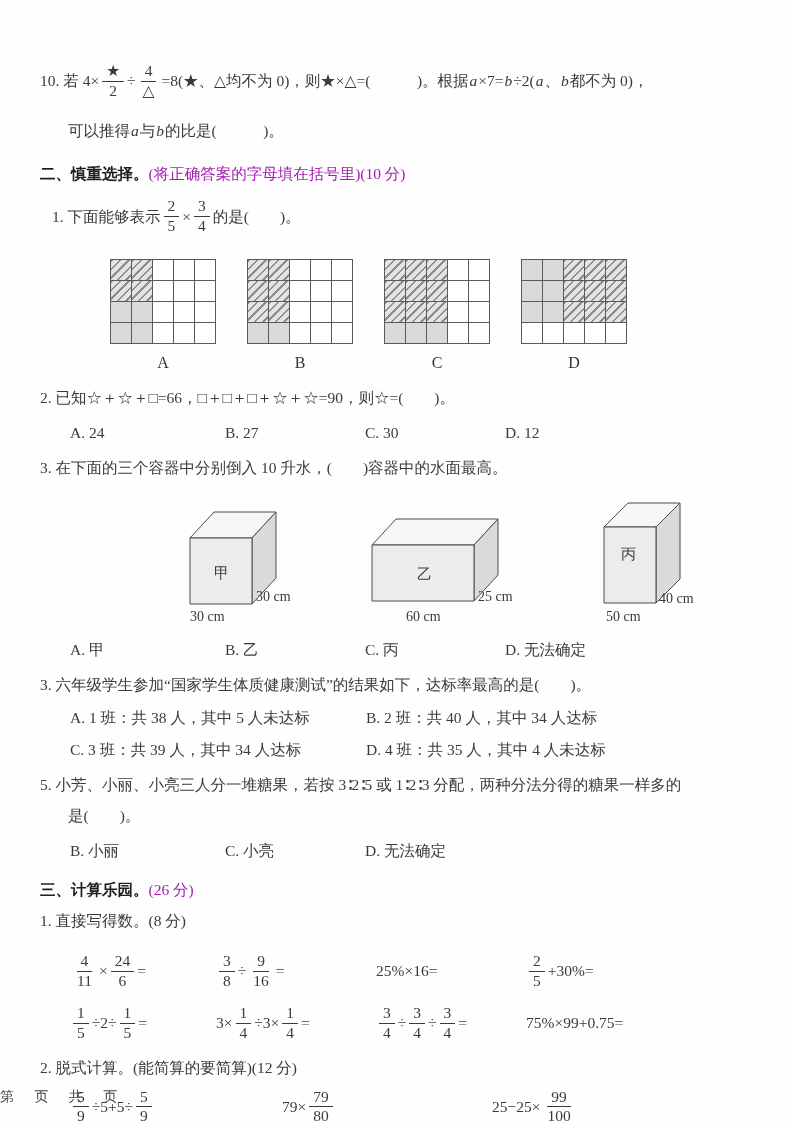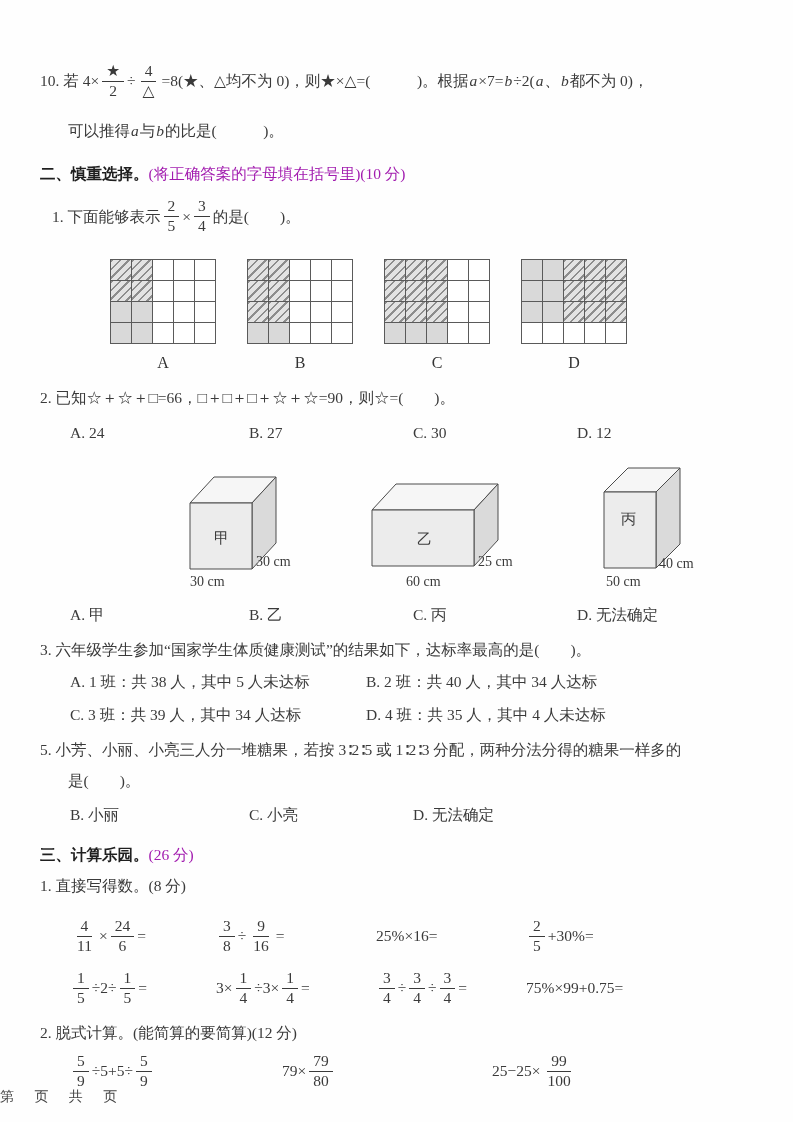--- a/index.html
+++ b/index.html
@@ -35,21 +35,21 @@
   .grid-block { text-align:center; }
   .grid { display:inline-block; border-right:1px solid #5a5a5a; border-bottom:1px solid #5a5a5a; }
   .grow { display:flex; }
   .gcell { width:20px; height:20px; border-left:1px solid #5a5a5a; border-top:1px solid #5a5a5a; }
   .gcell.white { background:#ffffff; }
   .gcell.gray  { background:#d9d9d9; }
   .gcell.hatch { background:repeating-linear-gradient(135deg,#8d8d8d 0 1.5px,#e3e3e3 1.5px 6px); }
   .grid-label { margin-top:7px; font-size:16px; color:#333; }
 
   
-  .opts { display:flex; padding-left:30px; margin-top:11px; line-height:1.5;gap:24px; }
+  .opts { display:flex; padding-left:30px; margin-top:11px; line-height:1.5; }
   .opts span:nth-child(1){ width:155px; }
   .opts span:nth-child(2){ width:140px; }
   .opts span:nth-child(3){ width:140px; }
   .opts2 { display:flex; padding-left:30px; margin-top:9px; line-height:1.5; }
   .opts2 span:nth-child(1){ width:296px; }
 
   
   .containers { display:flex; align-items:flex-end; padding-left:140px; gap:32px; margin-top:14px; }
   .box-svg text { font-family:"Liberation Serif","DejaVu Serif",serif; font-size:14px; fill:#3a3a3a; }
   .box-svg .cname { font-size:15px; }
@@ -239,20 +239,21 @@
   </div>
 
   <div class="q-line" style="margin-top:14px;">2. 已知☆＋☆＋□=66，□＋□＋□＋☆＋☆=90，则☆=(　　)。</div>
   <div class="opts">
     <span>A. 24</span>
     <span>B. 27</span>
     <span>C. 30</span>
     <span>D. 12</span>
   </div>
 
+  <div class="q-line" style="margin-top:12px;">3. 在下面的三个容器中分别倒入 10 升水，(　　)容器中的水面最高。</div>
 
   <div class="containers">
 
     <svg class="box-svg" width="150" height="128" viewBox="0 0 150 128">
       <polygon class="face-top" points="10,40 34,14 96,14 72,40"></polygon>
       <polygon class="face-right" points="72,40 96,14 96,80 72,106"></polygon>
       <polygon class="face-front" points="10,40 72,40 72,106 10,106"></polygon>
       <text class="cname" x="34" y="80">甲</text>
       <text x="76" y="103">30 cm</text>
       <text x="10" y="123">30 cm</text>

